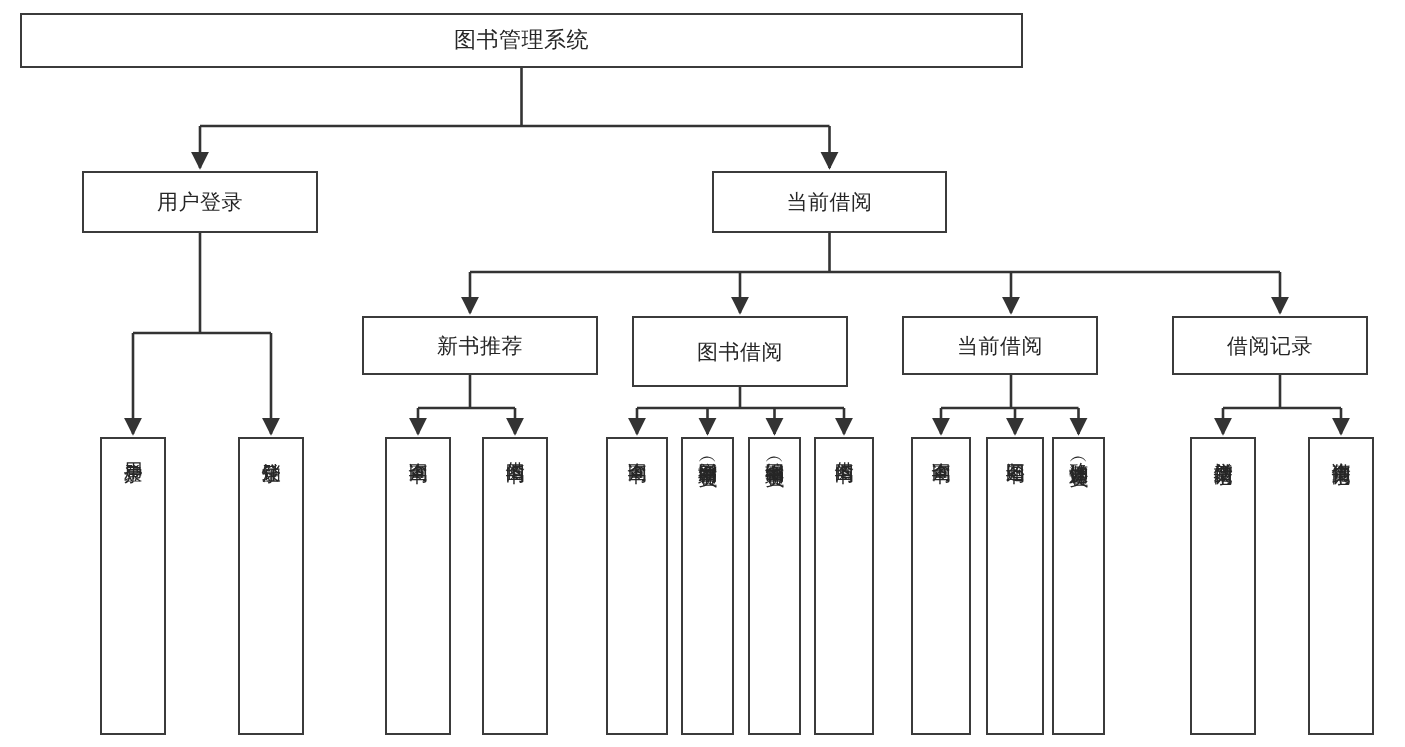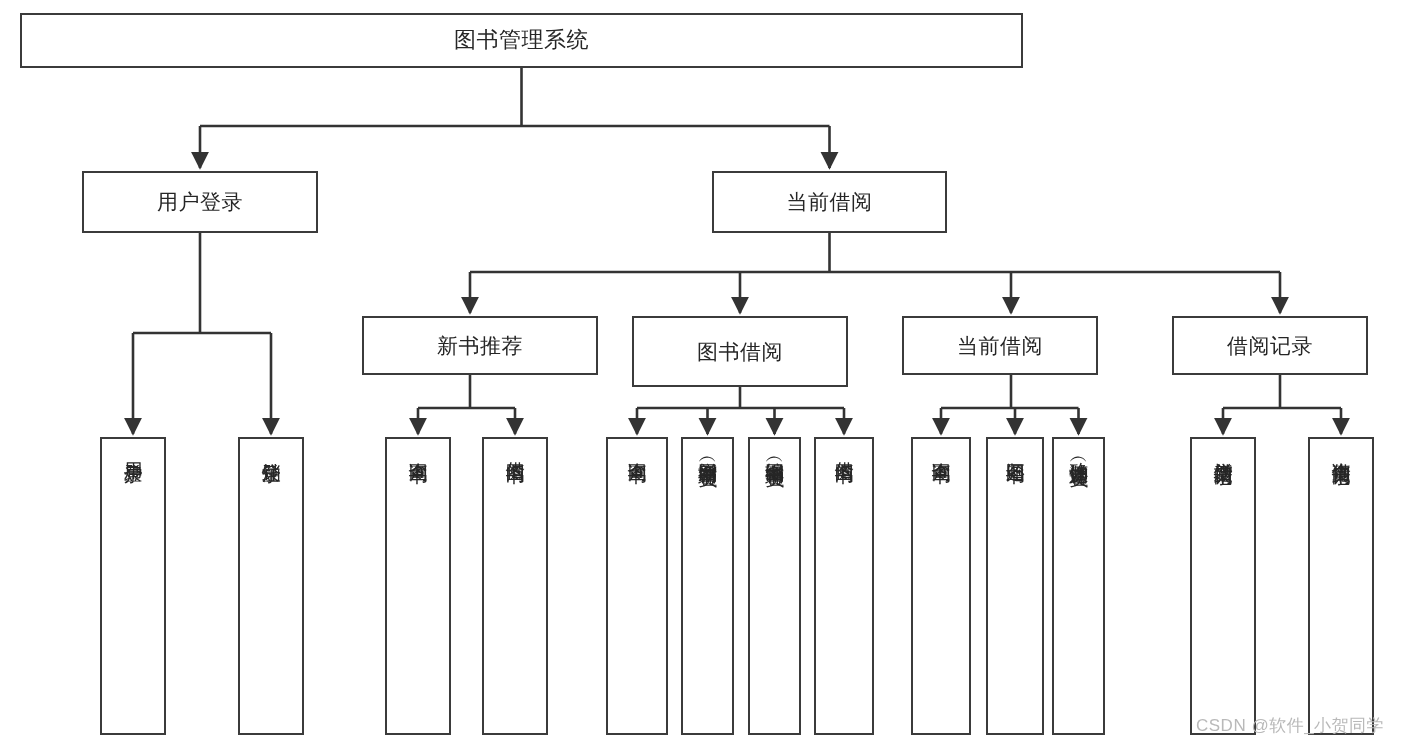--- a/index.html
+++ b/index.html
@@ -179,15 +179,14 @@
         <span class="vtext">确认归还（管理员）</span>
       </div>
       <div class="node v mid" style="left: 1190px; top: 437px; width: 66px; height: 298px;">
         <span class="vtext">新增借阅记录</span>
       </div>
       <div class="node v mid" style="left: 1308px; top: 437px; width: 66px; height: 298px;">
         <span class="vtext">查询借阅记录</span>
       </div>
     </div>
 
-  <div class="watermark" style="left: 1196px; top: 714px;">CSDN @软件_小贺同学</div>
 
 </div>
 
 </body></html>

